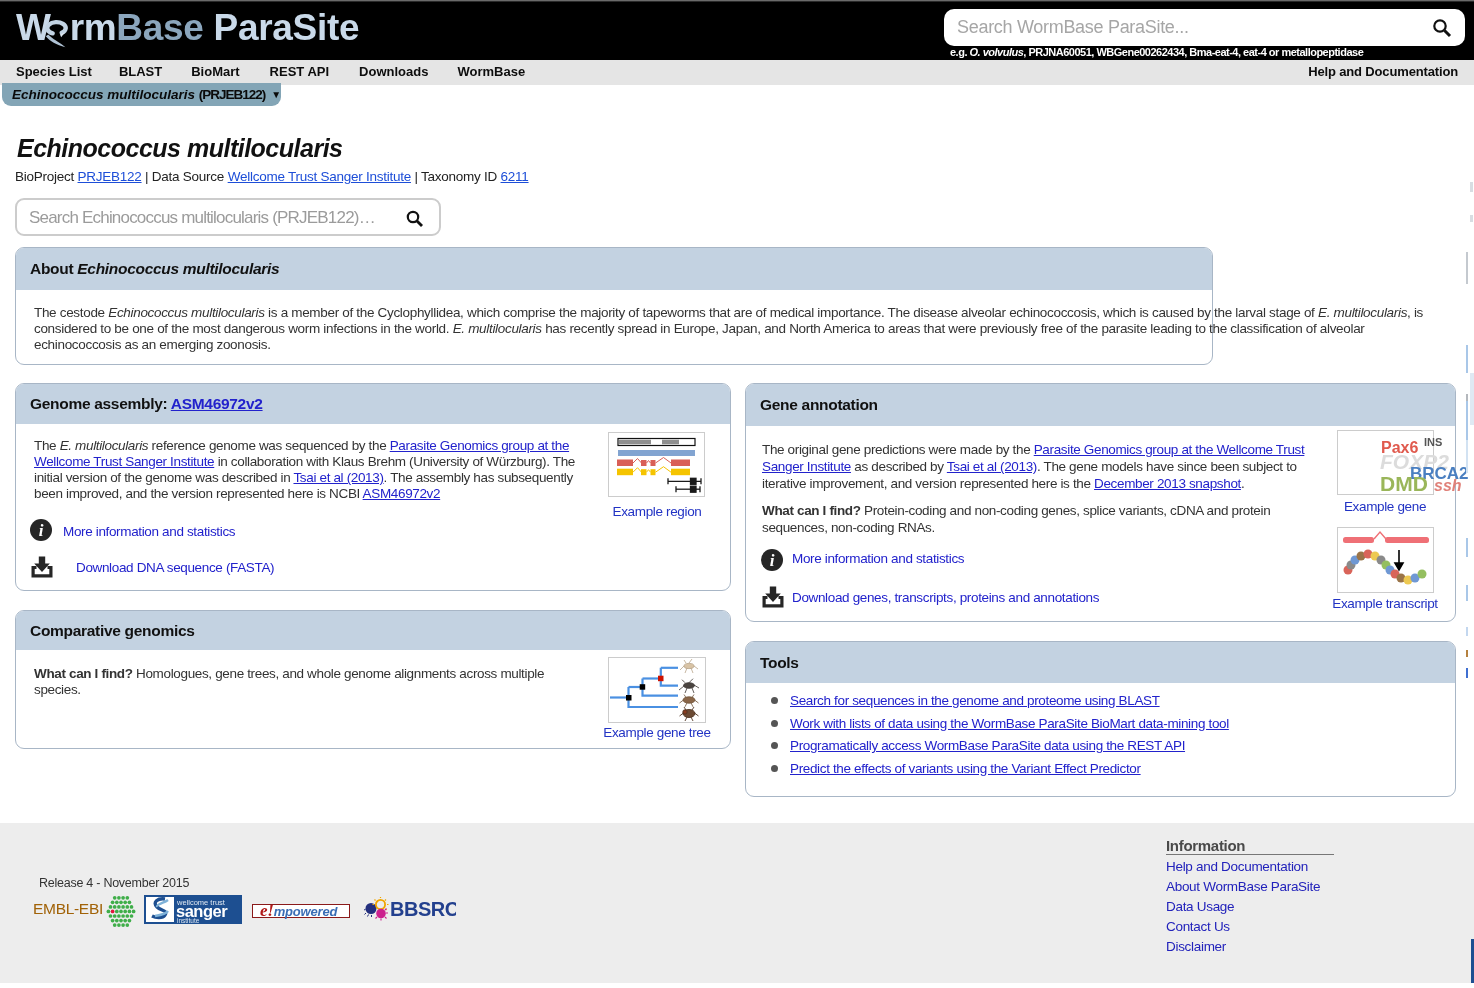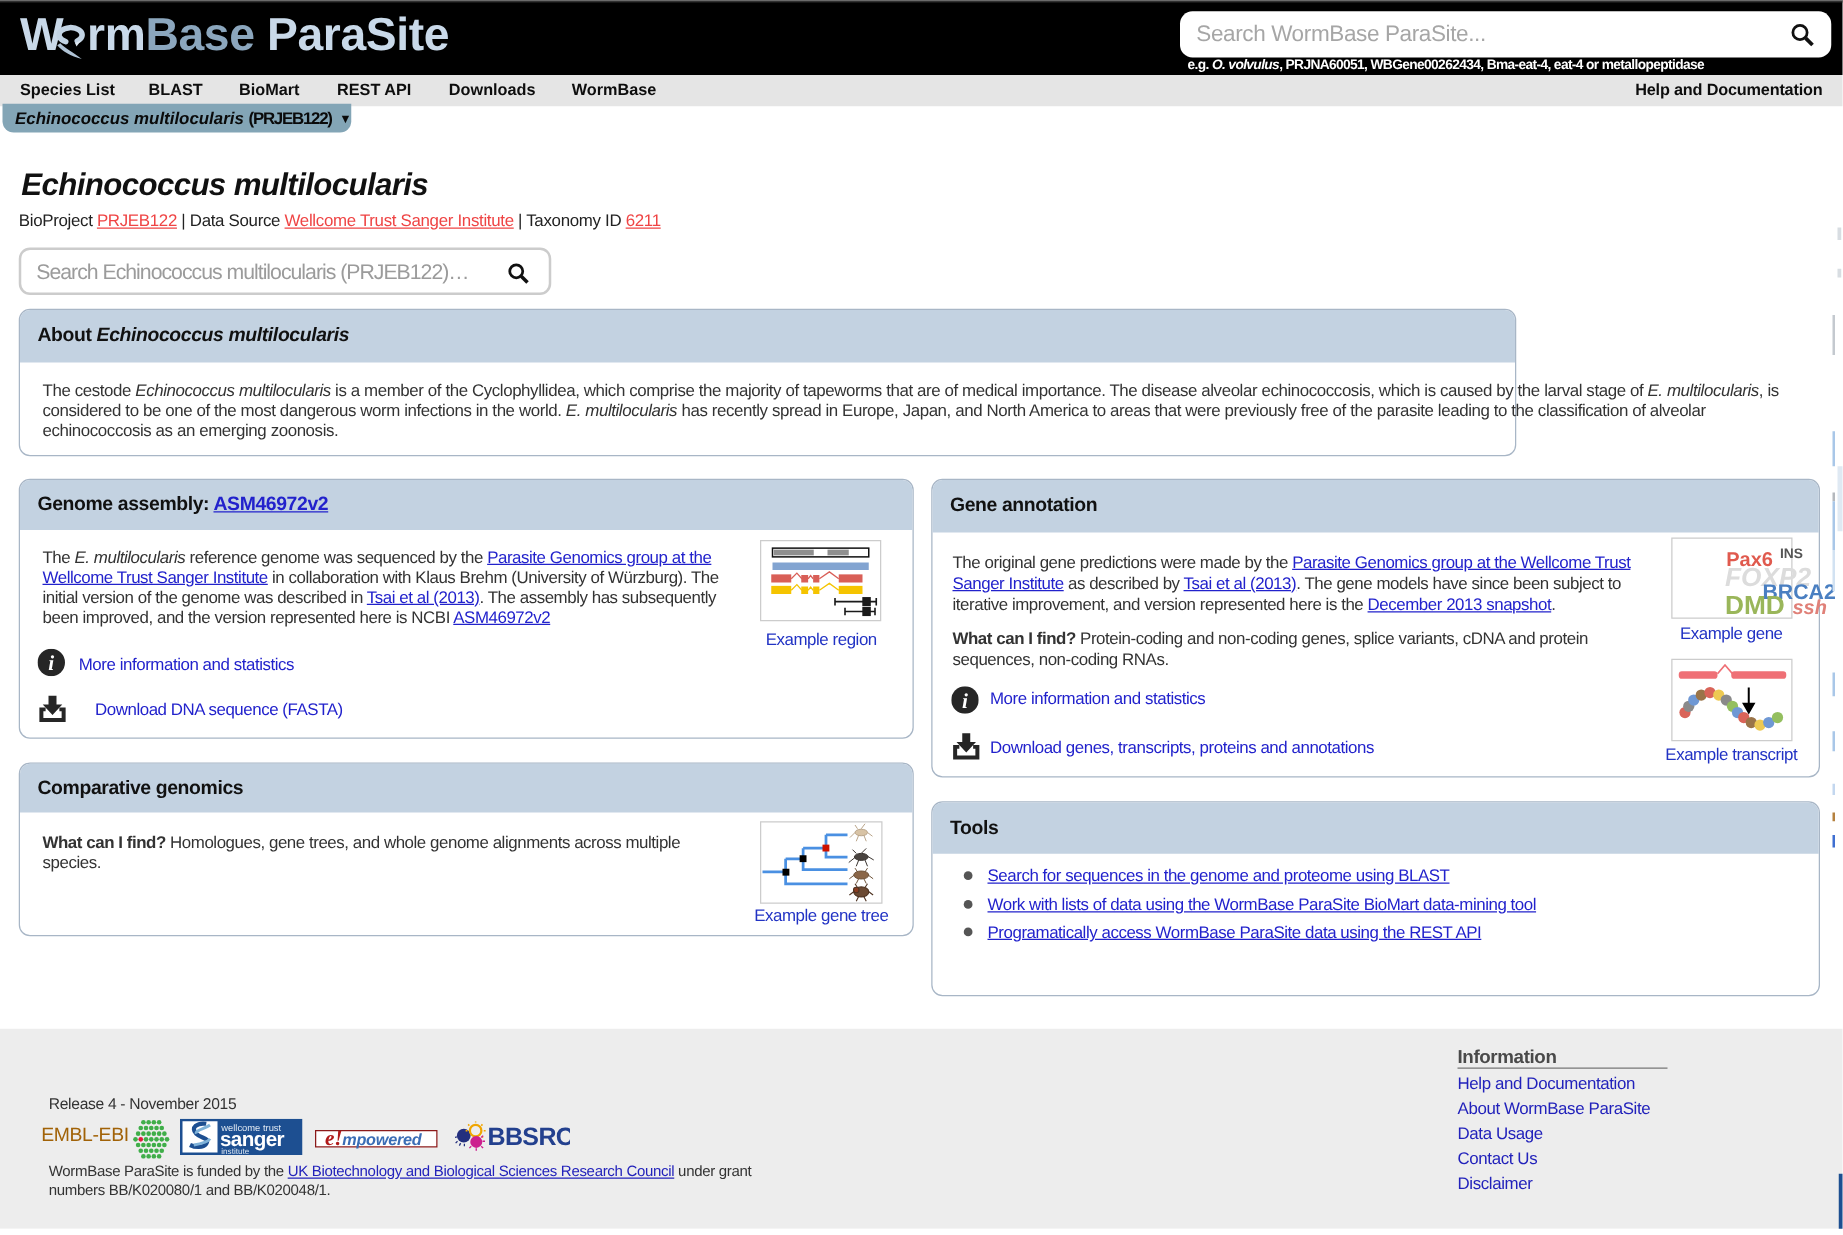--- a/index.html
+++ b/index.html
@@ -29,21 +29,21 @@
 #tab { position:absolute; top:83px; left:2px; height:23px; background:#83a5b6;
   border-radius:0 0 9px 9px; font-size:13.5px; font-weight:bold; color:#0a0a0a;
   line-height:23.5px; padding:0 0 0 10px; white-space:nowrap; }
 #tab .pr { letter-spacing:-1px; }
 #tab .tri { font-size:10px; margin-left:6px; margin-right:0; letter-spacing:0; position:relative; top:-1px; display:inline-block; }
 
 
 #h1 { position:absolute; left:17px; top:134px; font-size:25px; font-weight:bold;
   font-style:italic; color:#111; letter-spacing:-0.5px; }
 #byline { position:absolute; left:15px; top:169px; font-size:13.5px; color:#222; letter-spacing:-0.25px; }
-#byline a { color:#ef4444; text-decoration:underline; }
+#byline a { color:#1d4ed8; text-decoration:underline; }
 
 #search2 { position:absolute; left:15px; top:198px; width:426px; height:38px;
   border:2px solid #ccc; border-radius:9px; background:#fff; }
 #search2 .ph { position:absolute; left:12px; top:8px; font-size:17px; color:#9b9b9b; letter-spacing:-0.8px; }
 
 
 .panel { position:absolute; border:1px solid #a8b6c6; border-radius:9px; background:#fff; }
 .panel .phead { background:#c3d2e1; font-size:15.5px; font-weight:bold; color:#111;
   padding-left:14px; letter-spacing:-0.3px; border-radius:8px 8px 0 0; }
 .panel .phead a { color:#2222cc; text-decoration:underline; }
@@ -265,20 +265,21 @@
   </div>
   <div class="caption" style="left:566px; top:212px; width:146px;">Example transcript</div>
 </div>
 
 <div class="panel" style="left:745px; top:641px; width:711px; height:156px;">
   <div class="phead" style="height:41px; line-height:41px;">Tools</div>
   <div class="ptext" style="padding:10px 0 0 0; line-height:15.5px;">
     <div style="margin:0 0 7px 0;"><span style="display:inline-block;width:7px;height:7px;border-radius:50%;background:#555;margin:0 12px 1px 25px;"></span><a href="#">Search for sequences in the genome and proteome using BLAST</a></div>
     <div style="margin:0 0 7px 0;"><span style="display:inline-block;width:7px;height:7px;border-radius:50%;background:#555;margin:0 12px 1px 25px;"></span><a href="#">Work with lists of data using the WormBase ParaSite BioMart data-mining tool</a></div>
     <div style="margin:0 0 7px 0;"><span style="display:inline-block;width:7px;height:7px;border-radius:50%;background:#555;margin:0 12px 1px 25px;"></span><a href="#">Programatically access WormBase ParaSite data using the REST API</a></div>
+    <div><span style="display:inline-block;width:7px;height:7px;border-radius:50%;background:#555;margin:0 12px 1px 25px;"></span><a href="#">Predict the effects of variants using the Variant Effect Predictor</a></div>
   </div>
 </div>
 
 <div id="footer">
   <div class="small abs" style="left:39px; top:53px;">Release 4 - November 2015</div>
   <div class="abs" style="left:33px; top:77px; font-size:15.5px; color:#a16207; letter-spacing:-0.3px;">EMBL-EBI</div>
   <svg class="abs" style="left:106px; top:71px;" width="30" height="33" viewBox="0 0 30 33">
       <circle cx="8.7" cy="3.80" r="1.85" fill="#3fae49"></circle>
       <circle cx="12.9" cy="3.80" r="1.85" fill="#3fae49"></circle>
       <circle cx="17.1" cy="3.80" r="1.85" fill="#3fae49"></circle>
@@ -339,21 +340,20 @@
     <circle cx="16.5" cy="7.5" r="4.6" fill="none" stroke="#f0a500" stroke-width="1.8"></circle>
     <g stroke="#f0a500" stroke-width="1.2">
         <path d="M16.5 1 v-1 M21 3.5 l1 -1 M23 7.5 h1.5 M21.5 12 l1 1 M11.5 3.5 l-1 -1 M10 7.5 h-1.5"></path>
       </g>
     <circle cx="17" cy="16.5" r="4.8" fill="#cc1f8e"></circle>
     <g stroke="#cc1f8e" stroke-width="1.1">
         <path d="M13 20 l-1.5 1.5 M17 21.5 v2 M21 20 l1.5 1.5 M22 16 h2 M21 13 l1.5 -1.5"></path>
       </g>
     <text x="26" y="19" font-size="20" font-weight="bold" fill="#23408e" letter-spacing="-0.5">BBSRC</text>
   </svg>
-  <div class="small abs" style="left:39px; top:107px; line-height:15px; font-size:12px;">WormBase ParaSite is funded by the <a href="#" style="text-decoration:underline;">UK Biotechnology and Biological Sciences Research Council</a> under grant<br>numbers BB/K020080/1 and BB/K020048/1.</div>
 
   <div class="abs" style="left:1166px; top:14px; font-size:15px; font-weight:bold; color:#4a4a4a; letter-spacing:-0.3px;">Information</div>
   <div class="abs" style="left:1166px; top:31px; width:168px; height:1px; background:#777;"></div>
   <div class="abs" style="left:1166px; top:34px; font-size:13.5px; line-height:20px; letter-spacing:-0.3px;">
     <a href="#">Help and Documentation</a><br>
     <a href="#">About WormBase ParaSite</a><br>
     <a href="#">Data Usage</a><br>
     <a href="#">Contact Us</a><br>
     <a href="#">Disclaimer</a>
   </div>

